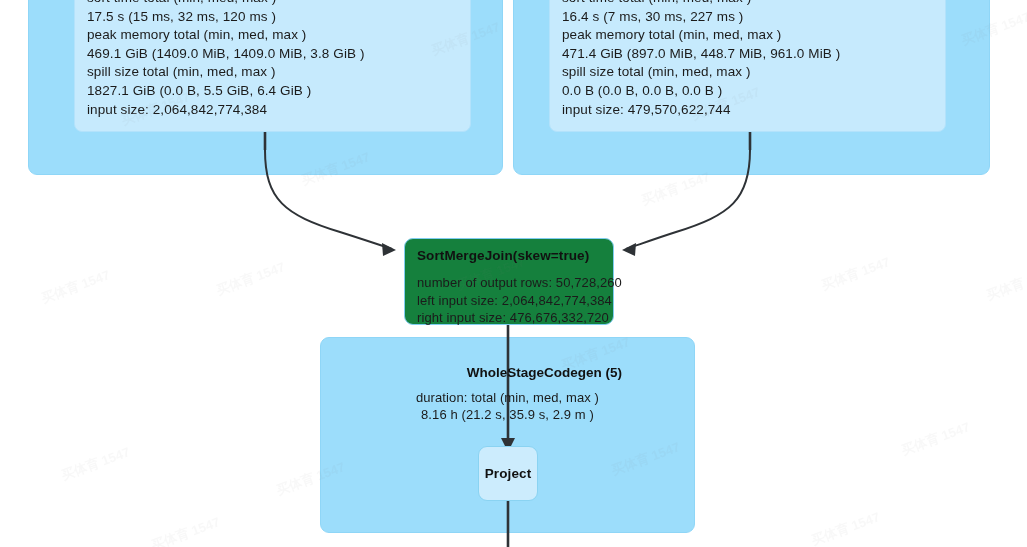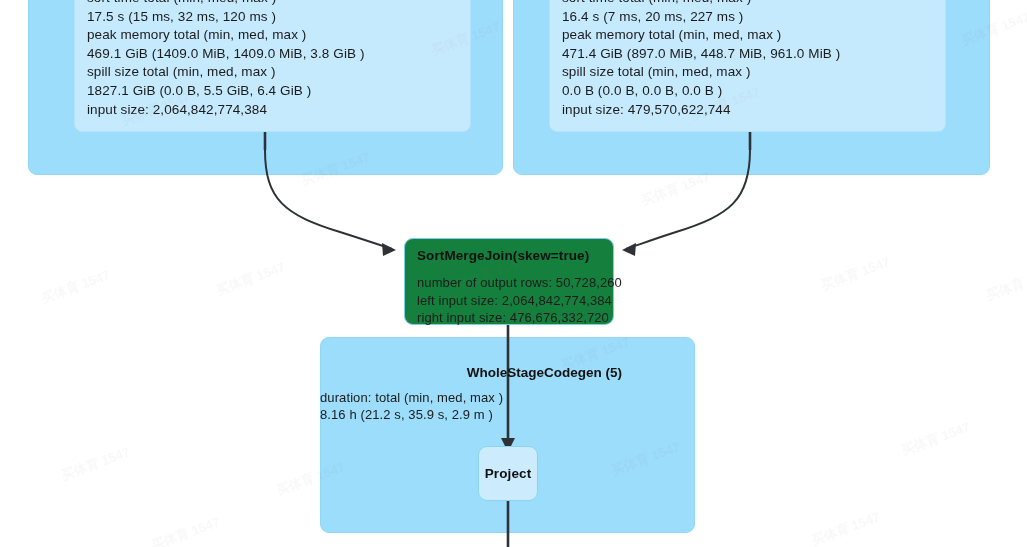--- a/index.html
+++ b/index.html
@@ -80,21 +80,21 @@
     position:absolute;
     font-size:13.5px;font-weight:700;color:#111;
     white-space:nowrap;text-align:center;
     z-index:4;
   }
   .wsc-metrics{
     position:absolute;
     text-align:center;
     z-index:4;
   }
-  .wsc-metrics .metric-line{font-size:13px;line-height:16.5px;text-align:left;}
+  .wsc-metrics .metric-line{font-size:13px;line-height:16.5px;text-align:center;}
 
   
   .node-project{
     position:absolute;
     background:#ccecfd;
     border:1.5px solid #8ad3f2;
     border-radius:9px;
     box-sizing:border-box;
     z-index:4;
     display:flex;align-items:center;justify-content:center;text-align:center;
@@ -120,21 +120,21 @@
     <div class="metric-line">17.5 s (15 ms, 32 ms, 120 ms )</div>
     <div class="metric-line">peak memory total (min, med, max )</div>
     <div class="metric-line">469.1 GiB (1409.0 MiB, 1409.0 MiB, 3.8 GiB )</div>
     <div class="metric-line">spill size total (min, med, max )</div>
     <div class="metric-line">1827.1 GiB (0.0 B, 5.5 GiB, 6.4 GiB )</div>
     <div class="metric-line">input size: 2,064,842,774,384</div>
   </div>
 
   <div class="metric-box" style="left:549px;top:-22px;width:397px;height:154px;">
     <div class="metric-line">sort time total (min, med, max )</div>
-    <div class="metric-line">16.4 s (7 ms, 20 ms, 227 ms )</div>
+    <div class="metric-line">16.4 s (7 ms, 30 ms, 227 ms )</div>
     <div class="metric-line">peak memory total (min, med, max )</div>
     <div class="metric-line">471.4 GiB (897.0 MiB, 448.7 MiB, 961.0 MiB )</div>
     <div class="metric-line">spill size total (min, med, max )</div>
     <div class="metric-line">0.0 B (0.0 B, 0.0 B, 0.0 B )</div>
     <div class="metric-line">input size: 479,570,622,744</div>
   </div>
 
   <div class="wsc-box" style="left:320px;top:337px;width:375px;height:196px;"></div>
 
   <div class="wsc-title" style="left:320px;top:365px;width:375px;padding-left:37px;">WholeStageCodegen (5)</div>

